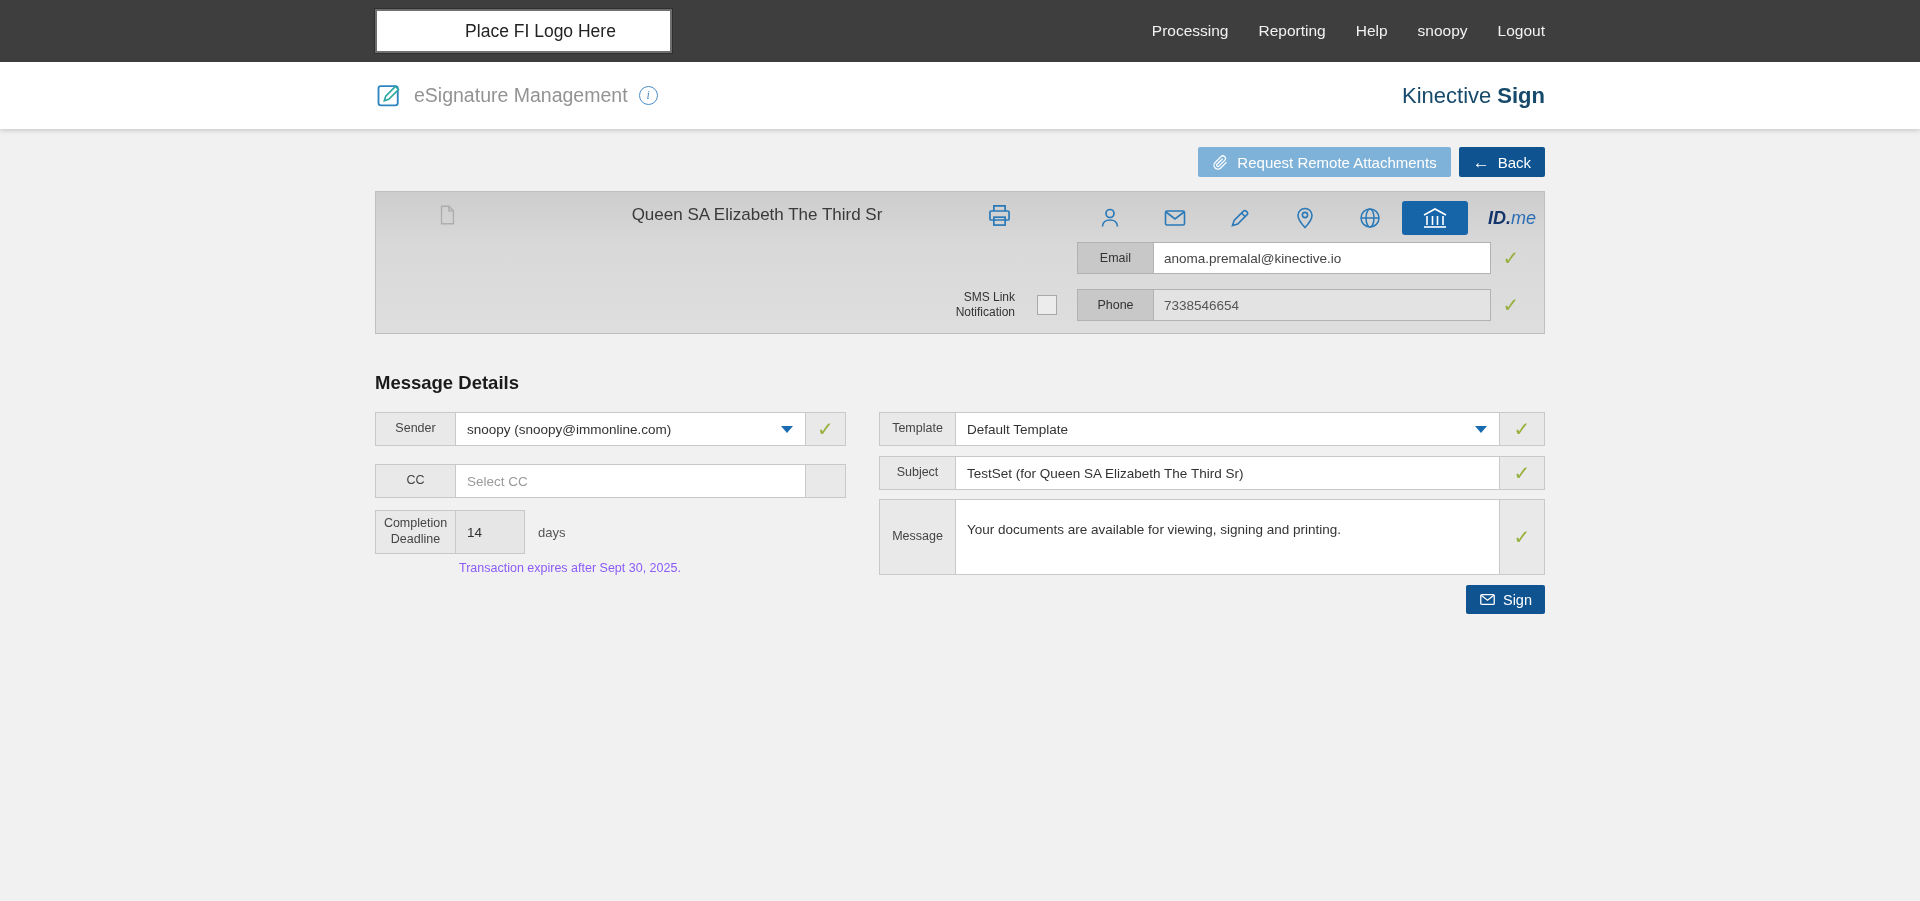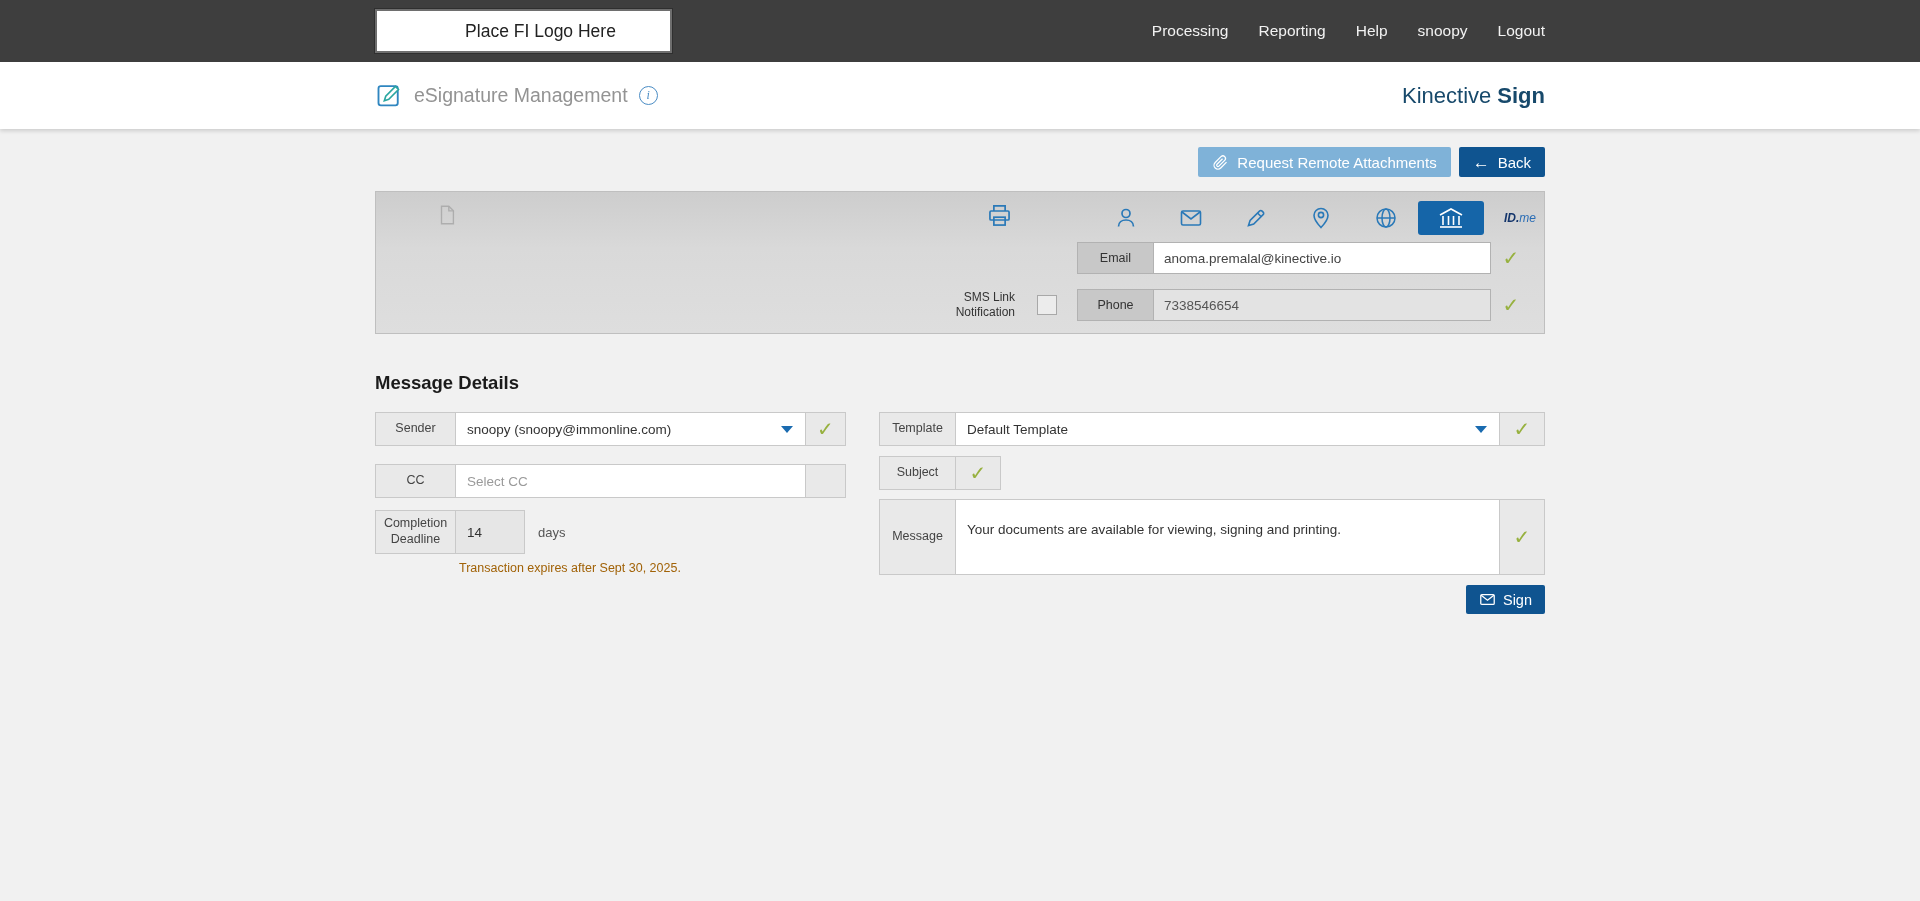--- a/index.html
+++ b/index.html
@@ -61,21 +61,21 @@
   .doc-icon { position: absolute; left: 60px; top: 11px; opacity: .8; }
   .recipient-name { position: absolute; left: 0; top: 13px; width: 762px; text-align: center; font-size: 17px; color: #3a3a3a; }
   .printer-wrap { position: absolute; left: 610px; top: 10px; cursor: pointer; }
   .delivery-icons { position: absolute; right: 8px; top: 9px; display: flex; align-items: center; gap: 41px; }
   .delivery-icons > span { cursor: pointer; display: inline-flex; }
   .bank-active {
     width: 66px; height: 34px; background: #1565a8; border-radius: 3px;
     display: inline-flex; align-items: center; justify-content: center;
     margin-left: -21px;
   }
-  .idme { margin-left: -21px; font-size: 12px; color: #14356b; cursor: pointer; white-space: nowrap; }
+  .idme { margin-left: -21px; font-size: 18px; color: #14356b; cursor: pointer; white-space: nowrap; }
   .idme b { font-weight: bold; font-style: italic; }
   .idme i { font-style: italic; color: #2a6db5; }
 
   .panel-row { display: flex; justify-content: flex-end; align-items: center; padding-right: 13px; height: 32px; }
   .panel-row + .panel-row { margin-top: 15px; }
   .panel-row.first { margin-top: 0; }
   .io-label {
     width: 77px; min-width: 77px; height: 32px; background: #c8c8c8; border: 1px solid #b2b2b2;
     display: inline-flex; align-items: center; justify-content: center;
     font-size: 12.5px; color: #333;
@@ -121,21 +121,21 @@
     width: 40px; min-width: 40px; border: 1px solid #c9c9c9; border-left: none; background: #e9e9e9;
     display: flex; align-items: center; justify-content: center;
   }
   .col-right .f-suffix { width: 45px; min-width: 45px; }
 
   .row-sender { margin-bottom: 18px; }
   .row-cc { margin-bottom: 12px; }
   .row-deadline { height: 44px; }
   .deadline-input { flex: none; width: 69px; background: #e6e6e6; color: #333; }
   .days-label { align-self: center; margin-left: 13px; font-size: 13px; color: #555; }
-  .expiry-note { margin: 7px 0 16px 84px; font-size: 12.5px; color: #a16207; }
+  .expiry-note { margin: 7px 0 16px 84px; font-size: 12.5px; color: #8b5cf6; }
 
   .row-template { margin-bottom: 10px; }
   .row-subject { margin-bottom: 9px; }
   .row-message { height: 76px; margin-bottom: 10px; }
   .f-textarea { resize: none; padding-top: 21px; line-height: 1.35; }
   .send-row { display: flex; justify-content: flex-end; }
   .send-btn { height: 29px; padding: 0 13px; font-size: 14.5px; gap: 7px; }
 
   svg { display: block; }
 </style>
@@ -192,20 +192,21 @@
       </button>
     </div>
 
     <section class="recipient-panel">
       <span class="doc-icon">
         <svg width="22" height="24" viewBox="0 0 24 24" fill="none" stroke="#a5a5a5" stroke-width="1.5">
           <path d="M6 2.5h8l5 5v14H6z"></path>
           <path d="M14 2.5v5h5"></path>
         </svg>
       </span>
+      <div class="recipient-name">Queen SA Elizabeth The Third Sr</div>
       <span class="printer-wrap">
         <svg width="27" height="27" viewBox="0 0 24 24" fill="none" stroke="#2a79b8" stroke-width="1.5">
           <path d="M7 8V3.5h10V8"></path>
           <rect x="3.5" y="8" width="17" height="8" rx="1"></rect>
           <rect x="7" y="13.5" width="10" height="7"></rect>
         </svg>
       </span>
 
       <div class="delivery-icons">
         <span>
@@ -305,20 +306,21 @@
             <span>Default Template</span>
             <span class="dd-triangle"></span>
           </div>
           <span class="f-suffix">
             <span class="check">✓</span>
           </span>
         </div>
 
         <div class="form-row row-subject">
           <span class="f-label">Subject</span>
+          <input class="f-input" value="TestSet (for Queen SA Elizabeth The Third Sr)" style="">
           <span class="f-suffix">
             <span class="check">✓</span>
           </span>
         </div>
 
         <div class="form-row row-message">
           <span class="f-label">Message</span>
           <textarea class="f-textarea" style="">Your documents are available for viewing, signing and printing.</textarea>
           <span class="f-suffix">
             <span class="check">✓</span>

